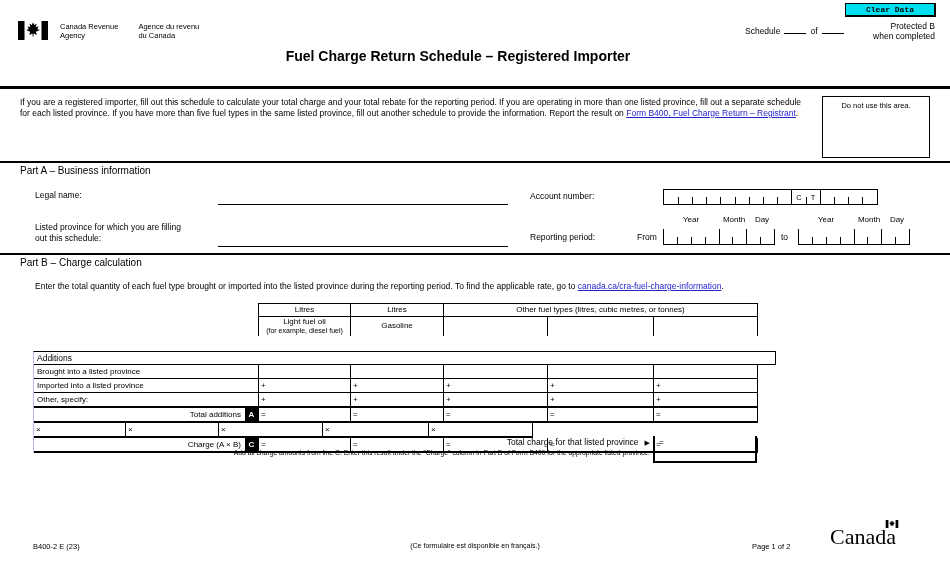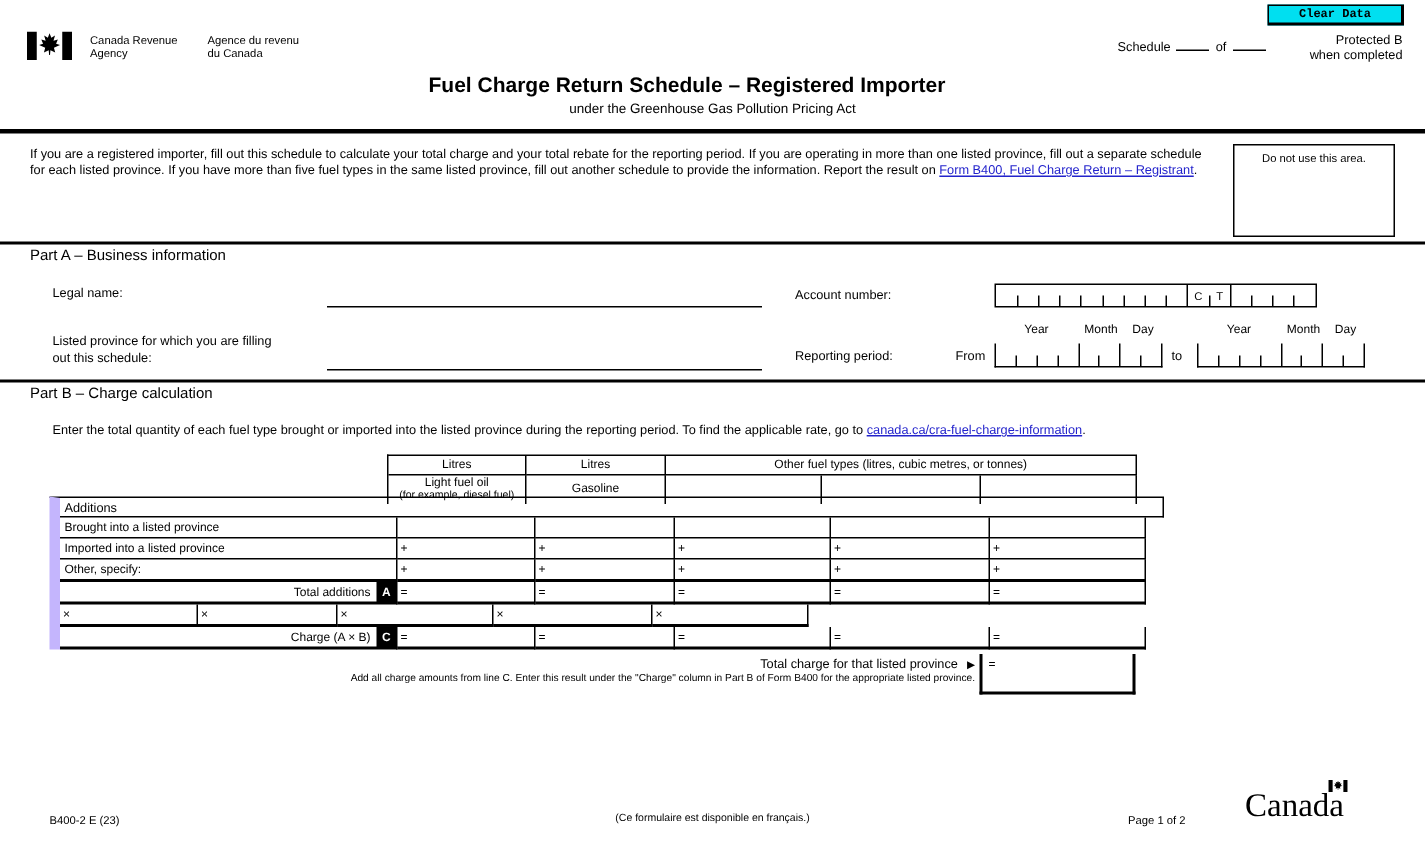--- a/index.html
+++ b/index.html
@@ -54,21 +54,21 @@
   .tbl-hdr{position:absolute;left:225px;top:0;width:500px;border-left:1px solid #000;border-top:1px solid #000;box-sizing:border-box;}
   .hdr-row{display:flex;}
   .hcell{box-sizing:border-box;border-right:1px solid #000;display:flex;flex-direction:column;
          align-items:center;justify-content:center;text-align:center;line-height:8.5px;}
   .hr1 .hcell{height:13px;border-bottom:1px solid #000;}
   .hr2 .hcell{height:19px;}
   .wc1{width:92px;}.wc2{width:93px;}.wother{width:314px;}
   .wc3{width:104px;}.wc4{width:106px;}.wc5{width:104px;}
   .fsub{font-size:7px;}
 
-  .tbl-grid{position:absolute;left:0;top:28px;width:743px;border-top:1px solid #000;border-left:7px solid #c4b5fd;box-sizing:border-box;}
+  .tbl-grid{position:absolute;left:0;top:48px;width:743px;border-top:1px solid #000;border-left:1px solid #c4b5fd;box-sizing:border-box;}
   .band{height:13px;border-bottom:1px solid #000;border-right:1px solid #000;box-sizing:border-box;
         font-size:8.5px;display:flex;align-items:center;padding-left:3px;}
   .drow{display:flex;}
   .drow .dcell{box-sizing:border-box;border-right:1px solid #000;border-bottom:1px solid #000;
                height:14px;display:flex;align-items:center;position:relative;}
   .drow.thick .dcell{border-bottom-width:2px;height:15px;}
   .dlabel{width:225px;padding-left:3px;}
   .dlabel.ralign{justify-content:flex-end;padding-right:17px;padding-left:0;}
   .dlabel.hasletter{padding-right:17px;}
   .dc1{width:92px;}.dc2{width:93px;}.dc3{width:104px;}.dc4{width:106px;}.dc5{width:104px;}
@@ -120,21 +120,20 @@
   <div class="abs schedule-line">
     <span>Schedule</span><span class="blank-small"></span><span>of</span><span class="blank-small"></span>
   </div>
 
   <div class="abs protected">
     <div>Protected B</div>
     <div>when completed</div>
   </div>
 
   <div class="abs title">Fuel Charge Return Schedule – Registered Importer</div>
-  <div class="abs subtitle">under the Greenhouse Gas Pollution Pricing Act</div>
 
   <div class="abs rule rule1"></div>
 
   <div class="abs intro">
     <p><span>If you are a registered importer, fill out this schedule to calculate your total charge and your total rebate for the reporting period. If you are operating in more than one listed province, fill out a separate schedule for each listed province. If you have more than five fuel types in the same listed province, fill out another schedule to provide the information. Report the result on</span>
       <a class="link">Form B400, Fuel Charge Return – Registrant</a><span>.</span></p>
   </div>
   <div class="abs do-not-use">Do not use this area.</div>
 
   <div class="abs rule ruleA"></div>

